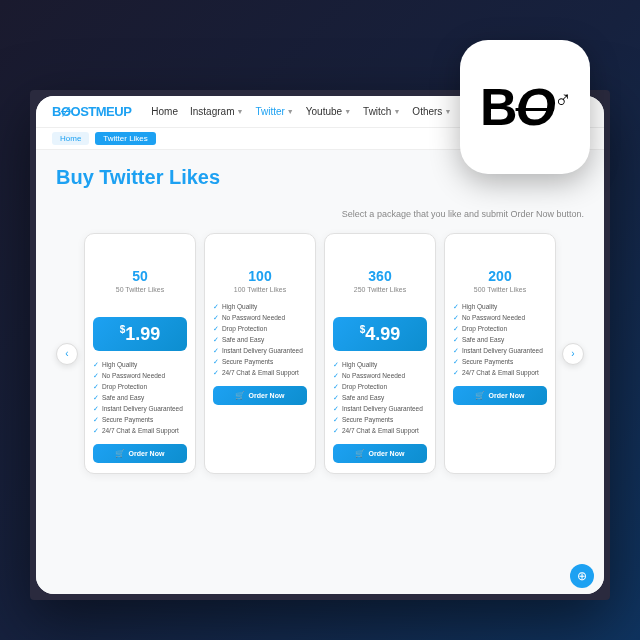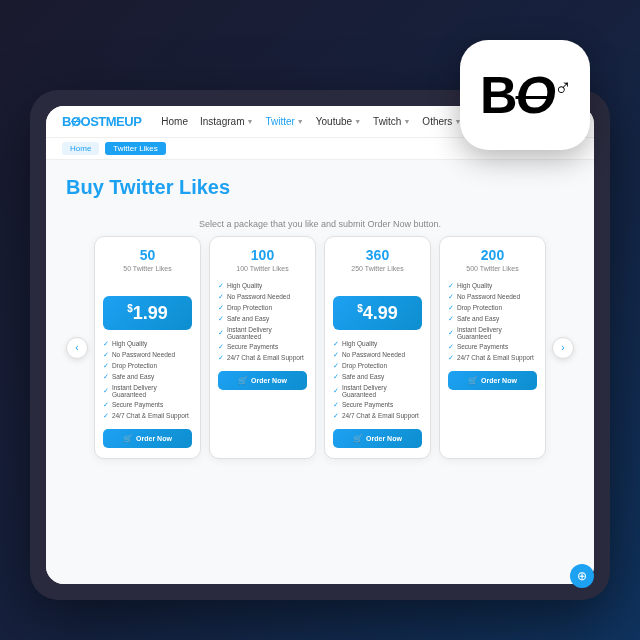--- a/index.html
+++ b/index.html
@@ -19,21 +19,21 @@
       width: 580px;
       height: 560px;
     }
 
     
     .app-icon {
       position: absolute;
       top: 0;
       right: 20px;
       width: 130px;
-      height: 110px;
+      height: 134px;
       background: #fff;
       border-radius: 28px;
       display: flex;
       align-items: center;
       justify-content: center;
       z-index: 10;
       box-shadow: 0 8px 30px rgba(0,0,0,0.3);
     }
 
     .app-icon-text {
@@ -45,22 +45,22 @@
     }
 
     
     .tablet-frame {
       position: absolute;
       top: 50px;
       left: 0;
       right: 0;
       bottom: 0;
       background: #2a2a3e;
-      border-radius: 28px;
-      padding: 16px;
+      border-radius: 4px;
+      padding: 6px;
       box-shadow: 0 20px 60px rgba(0,0,0,0.5);
     }
 
     .tablet-screen {
       background: #f5f5f5;
       border-radius: 18px;
       width: 100%;
       height: 100%;
       overflow: hidden;
       display: flex;
@@ -160,24 +160,24 @@
       font-size: 20px;
       font-weight: 700;
       color: #222;
     }
 
     .page-title h1 span {
       color: #1da1f2;
     }
 
     .page-subtitle {
-      text-align: center;
+      text-align: right;
       font-size: 9px;
       color: #888;
-      margin-bottom: 7px;
+      margin-bottom: 14px;
     }
 
     
     .pricing-area {
       position: relative;
       display: flex;
       align-items: center;
       gap: 0;
     }
 
@@ -215,20 +215,21 @@
       flex-direction: column;
       align-items: center;
       box-shadow: 0 2px 8px rgba(0,0,0,0.06);
     }
 
     .card-qty {
       font-size: 14px;
       font-weight: 800;
       color: #1da1f2;
       margin-bottom: 2px;
+      margin-top: 24px;
     }
 
     .card-label {
       font-size: 7px;
       color: #888;
       margin-bottom: 8px;
       text-align: center;
     }
 
     .card-price-box {

